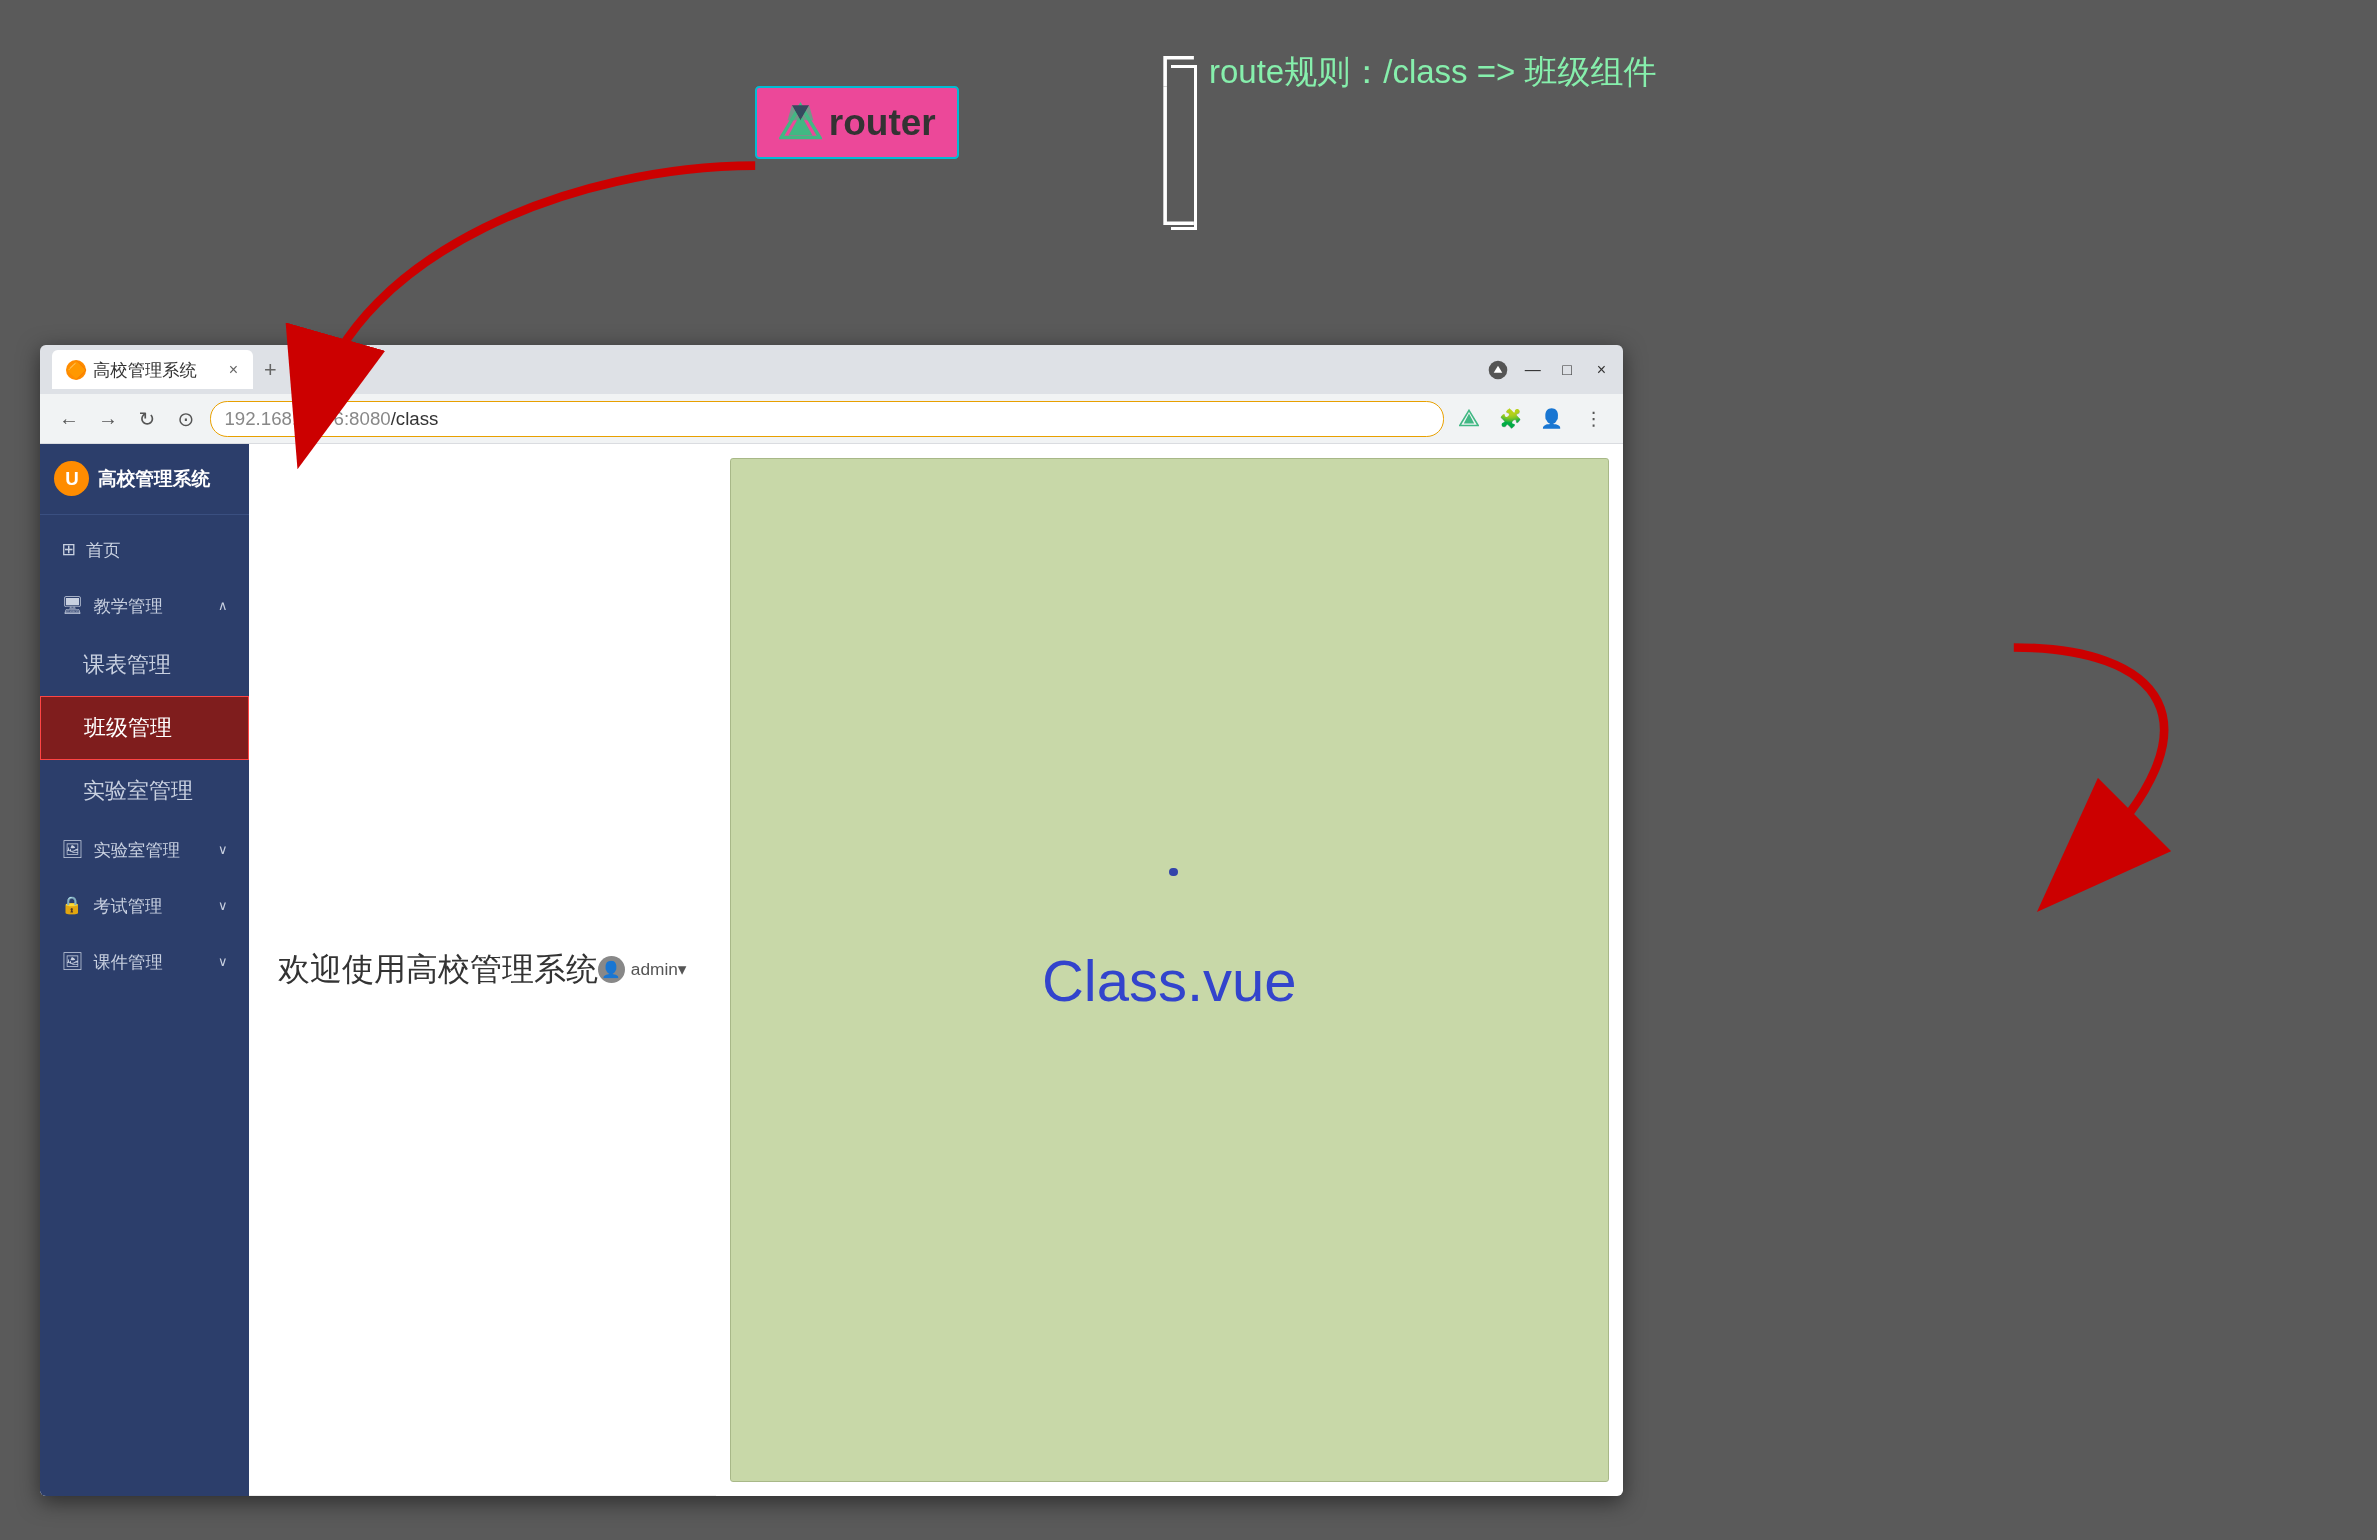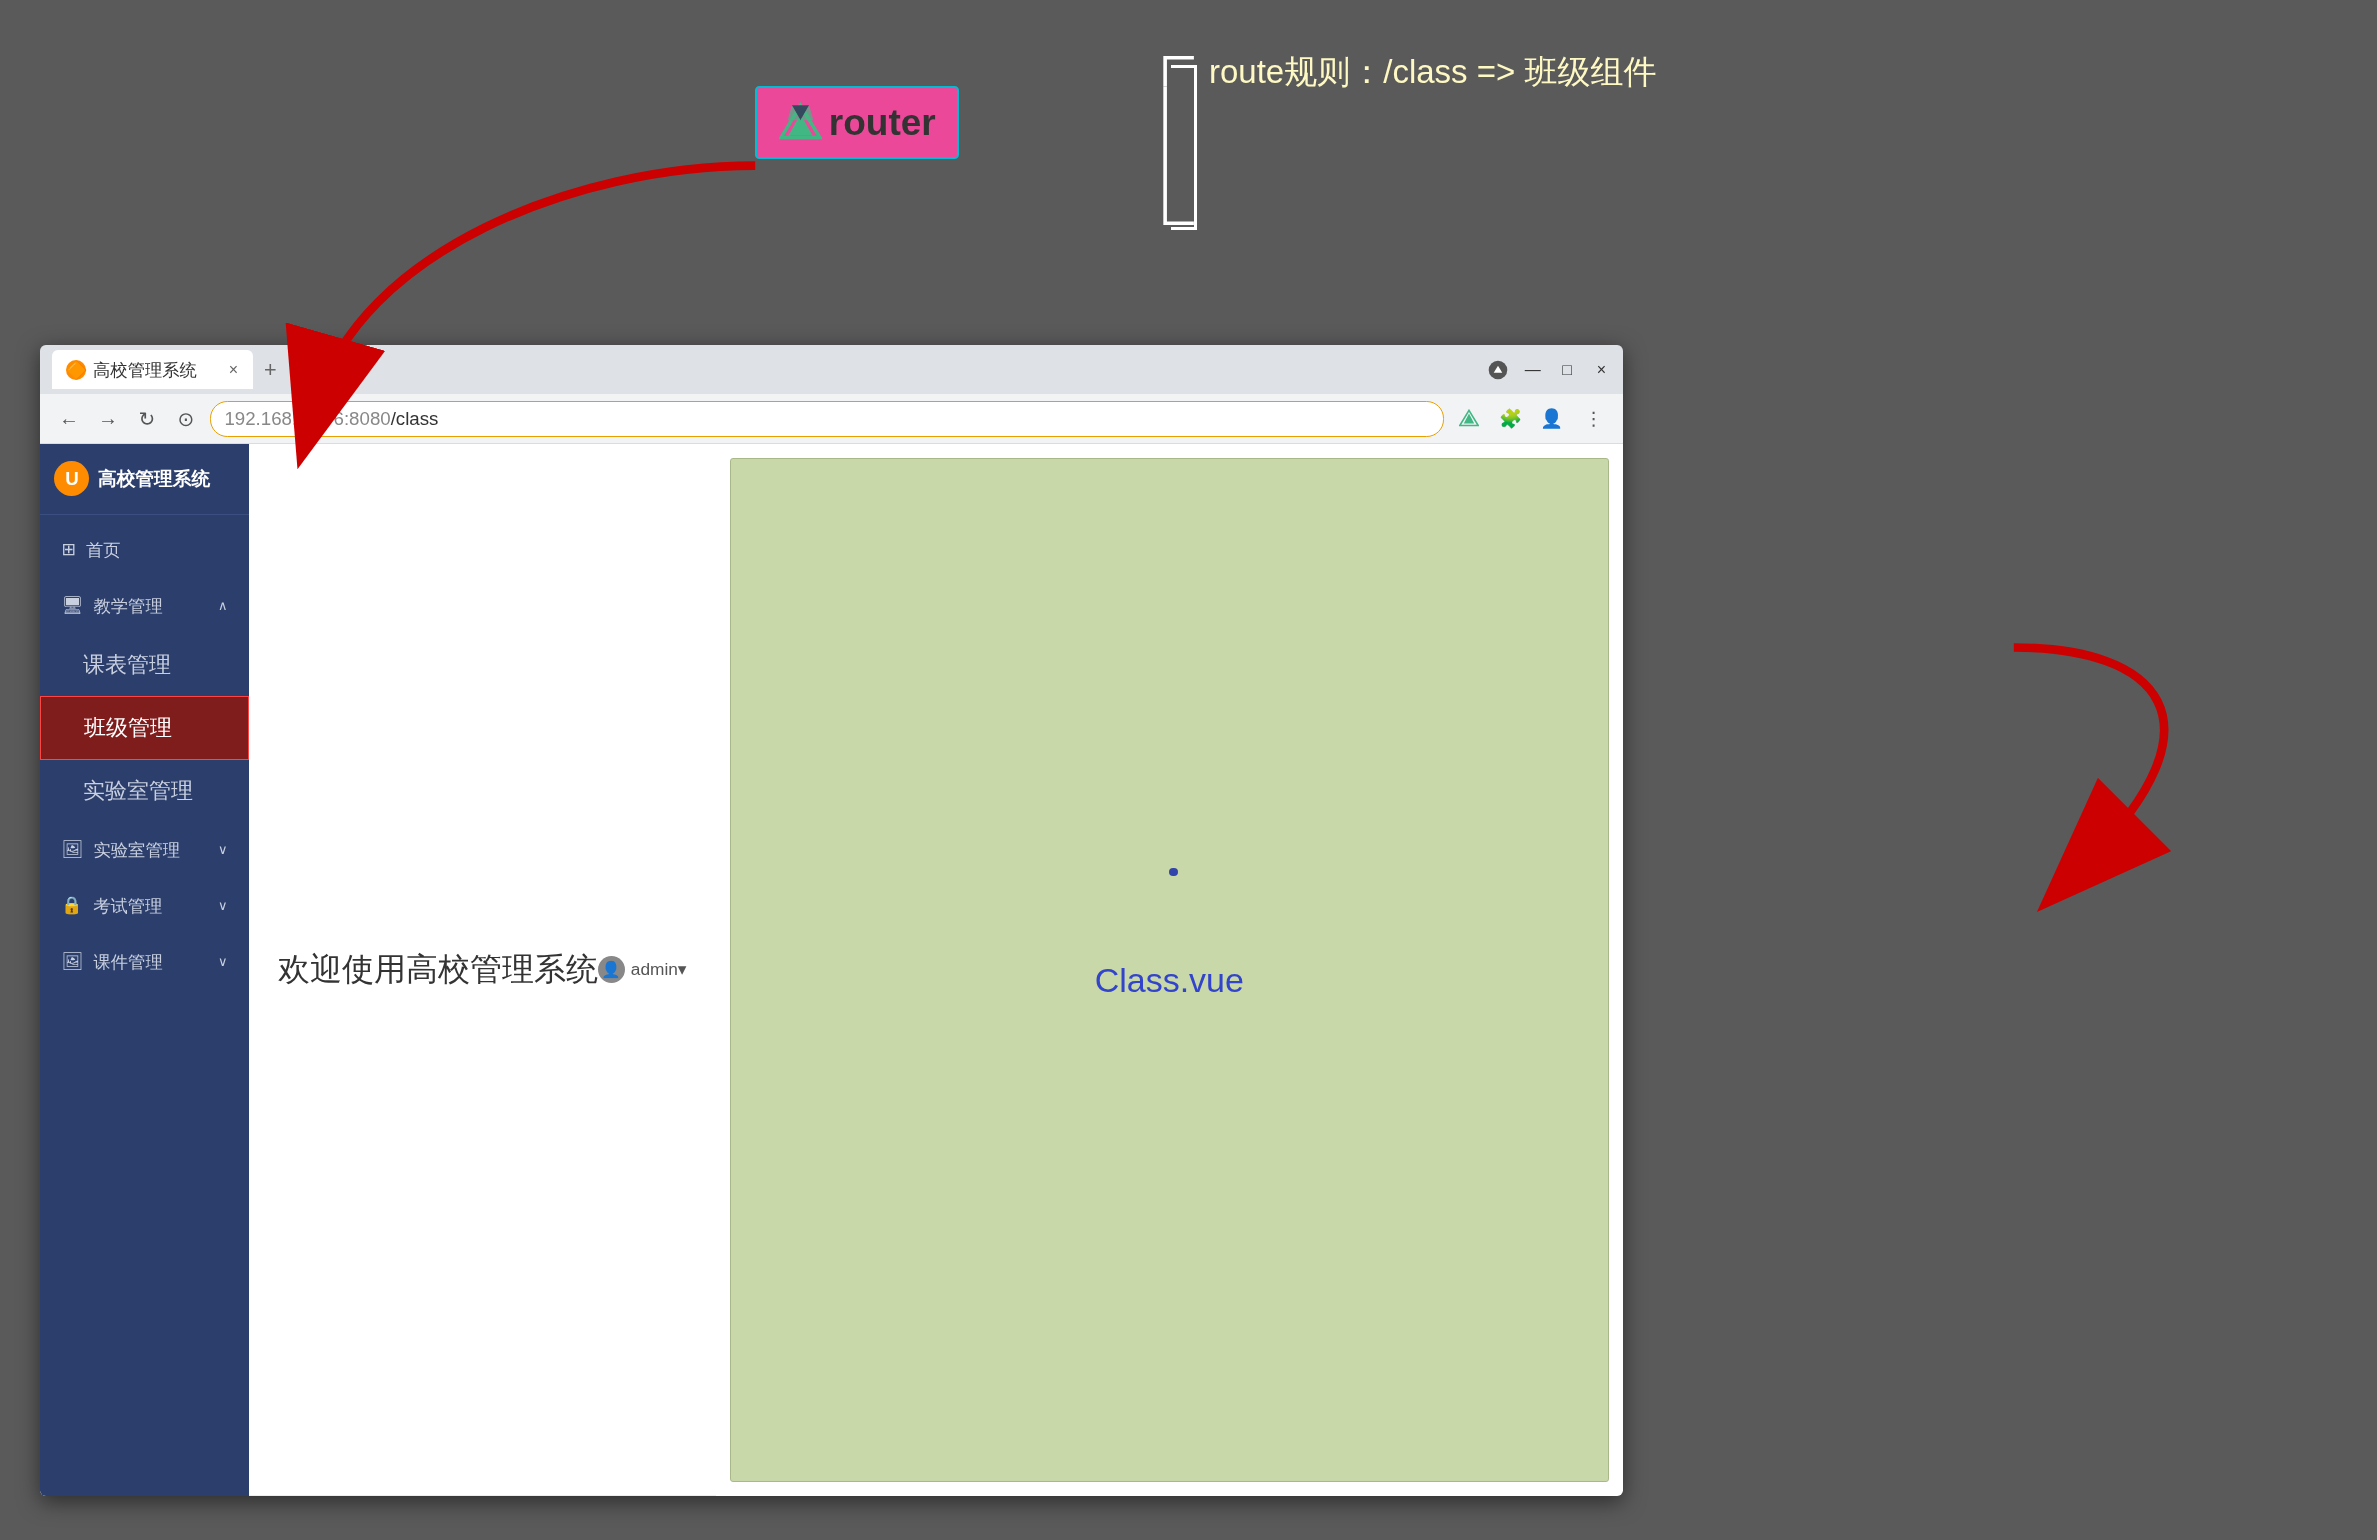--- a/index.html
+++ b/index.html
@@ -289,21 +289,21 @@
     .class-dot {
       width: 8.6px;
       height: 8.6px;
       background: #3344aa;
       border-radius: 50%;
       position: absolute;
       top: 40%;
       left: 50%;
     }
     .class-label {
-      font-size: 34px;
+      font-size: 58px;
       color: #3344cc;
       font-weight: 500;
       margin-top: 21.6px;
     }
   </style>
 </head>
 <body>
 
 <svg class="annotations-svg" viewBox="0 0 3305 2142" width="2377" height="1541">
 
@@ -328,21 +328,21 @@
   <svg class="vue-logo" viewBox="0 0 100 90">
     <polygon points="50,5 95,80 5,80" fill="none" stroke="#41b883" stroke-width="8"></polygon>
     <polygon points="50,25 78,75 22,75" fill="#41b883"></polygon>
     <polygon points="50,5 70,5 50,40 30,5" fill="#35495e"></polygon>
     <polygon points="30,5 50,40 20,40" fill="#41b883" opacity="0.7"></polygon>
     <polygon points="70,5 80,40 50,40" fill="#41b883" opacity="0.7"></polygon>
   </svg>
   <span class="router-text">router</span>
 </div>
 
-<div style="position:absolute; top:50px; left:1209px; font-size:33px; color:#fef9c3; white-space:nowrap; z-index:10;">route规则：/class =&gt;  班级组件</div>
+<div style="position:absolute; top:50px; left:1209px; font-size:33px; color:#86efac; white-space:nowrap; z-index:10;">route规则：/class =&gt;  班级组件</div>
 
 <div style="position:absolute; top:65px; left:1171px; width:26px; height:165px; 
             border-top: 3.6px solid white; border-right: 3.6px solid white; border-bottom: 3.6px solid white;
             z-index:10;"></div>
 
 <div class="browser-window">
 
   <div class="browser-titlebar">
     <div class="browser-tab">
       <span class="tab-favicon">🔶</span>

